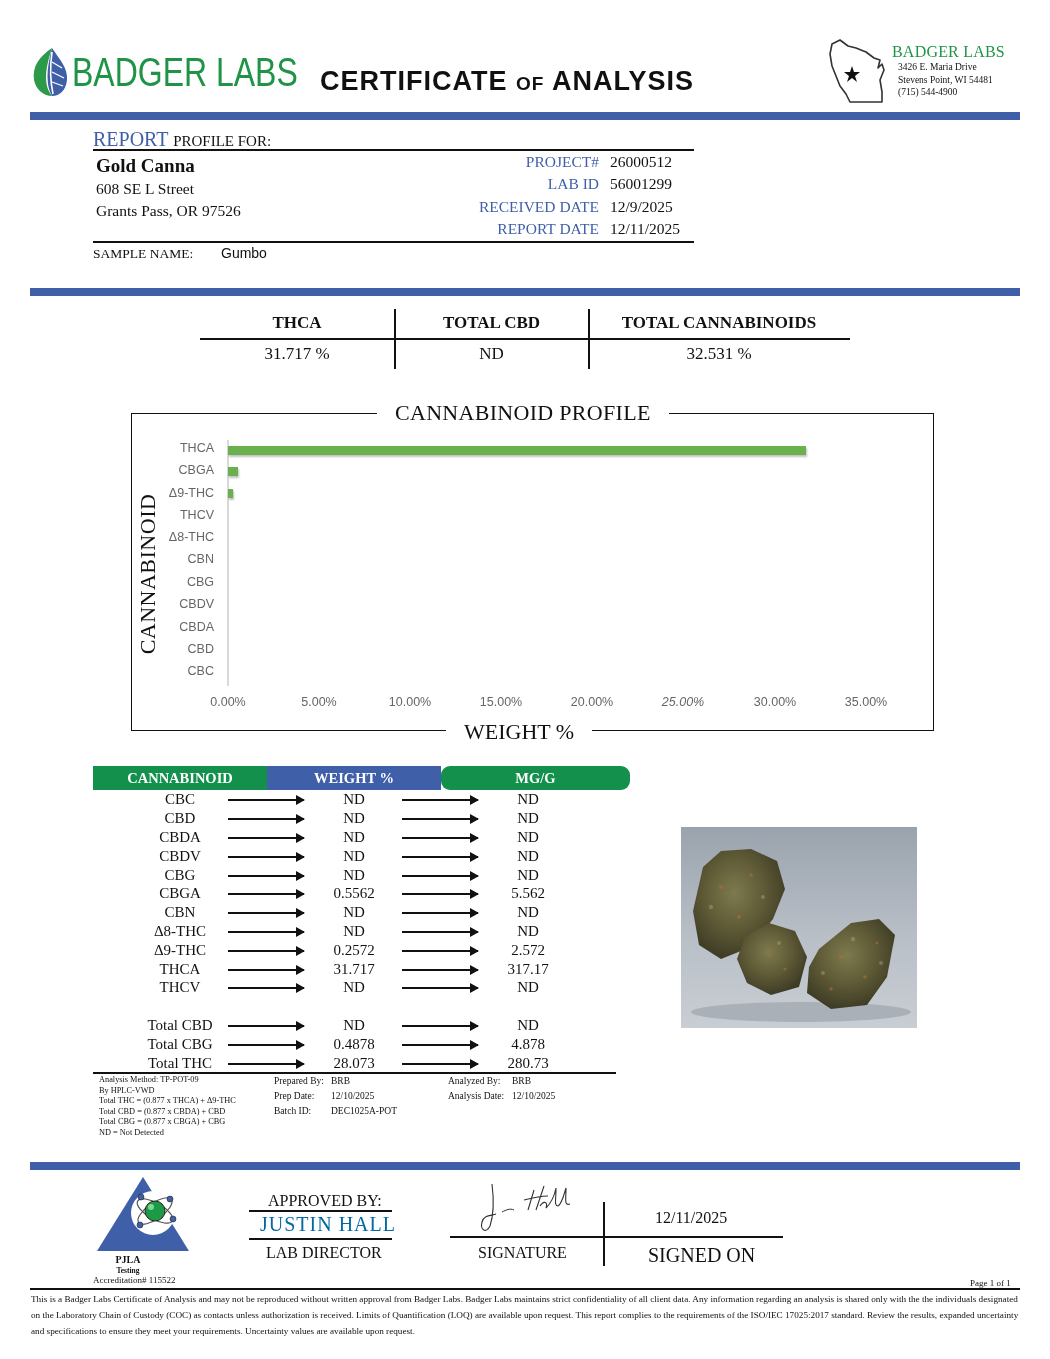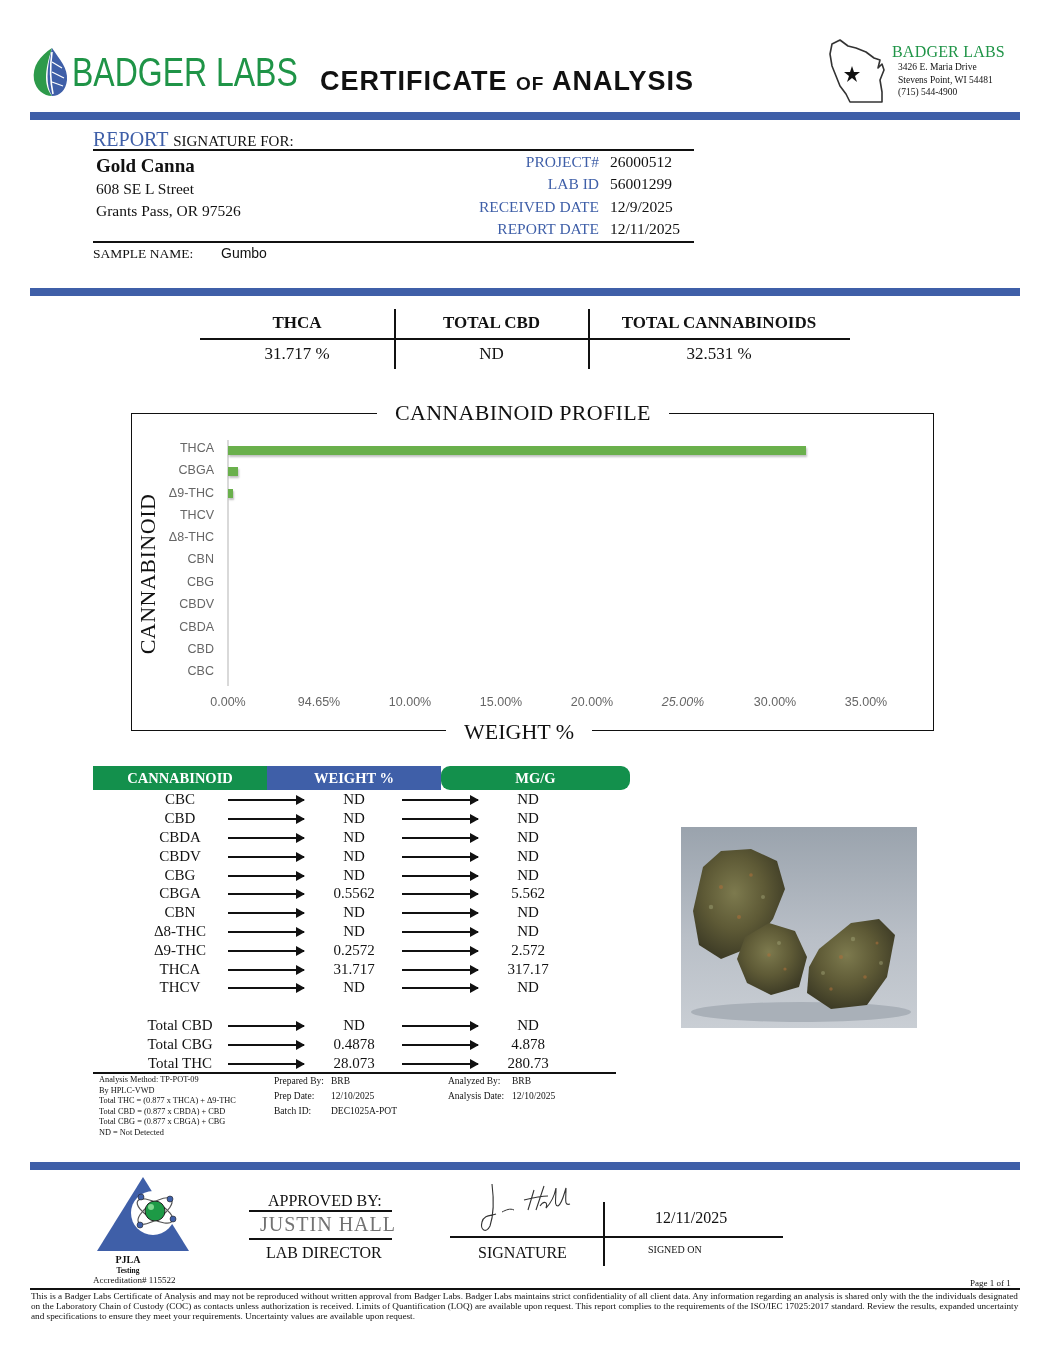--- a/index.html
+++ b/index.html
@@ -60,27 +60,27 @@
   .arrow.a2 { left: 309px; width: 76px; top: 8px; }
 
   .notes { left: 99px; top: 1075px; font-size: 8.3px; line-height: 10.5px; white-space: nowrap; }
   .prep { font-size: 9.5px; line-height: 15px; white-space: nowrap; }
 
   .photo { left: 681px; top: 827px; width: 236px; height: 201px; background: linear-gradient(180deg, #9aa3ad 0%, #b9bfc7 55%, #c9ced4 100%); overflow: hidden; }
 
   
   .pjla { left: 93px; top: 1175px; width: 100px; height: 110px; }
   .approved-label { left: 268px; top: 1192px; font-size: 16px; white-space: nowrap; }
-  .approver-name { left: 260px; top: 1213px; font-size: 20px; color: #737373; letter-spacing: 1px; white-space: nowrap; }
+  .approver-name { left: 260px; top: 1213px; font-size: 20px; color: #0369a1; letter-spacing: 1px; white-space: nowrap; }
   .approver-title { left: 266px; top: 1244px; font-size: 16px; white-space: nowrap; }
   .sig-label { left: 478px; top: 1244px; font-size: 16px; white-space: nowrap; }
   .signed-date { left: 655px; top: 1209px; font-size: 16px; white-space: nowrap; }
-  .signed-label { left: 648px; top: 1244px; font-size: 10px; white-space: nowrap; }
+  .signed-label { left: 648px; top: 1244px; font-size: 20px; white-space: nowrap; }
   .page-num { left: 970px; top: 1278px; font-size: 9px; white-space: nowrap; }
-  .disclaimer { left: 31px; top: 1291px; width: 990px; font-size: 9.2px; line-height: 10px; }
+  .disclaimer { left: 31px; top: 1291px; width: 990px; font-size: 9.2px; line-height: 16px; }
 </style>
 </head>
 <body>
 
 <div class="abs logo">
   <svg viewBox="0 0 40 52">
     <path d="M22 2 C10 10 2 20 4 34 C6 44 14 50 22 50 C14 40 14 26 22 2 Z" fill="#2d9a4a"></path>
     <path d="M22 2 C30 14 38 22 37 34 C36 44 30 50 22 50 C16 40 16 24 22 2 Z" fill="#3f5fa8"></path>
     <path d="M22 6 C20 20 20 34 23 48" stroke="#fff" stroke-width="1.6" fill="none"></path>
     <path d="M22 16 L32 22 M22 26 L34 32 M22 36 L33 40" stroke="#fff" stroke-width="1.3" fill="none"></path>
@@ -104,21 +104,21 @@
     <div>3426 E. Maria Drive</div>
     <div>Stevens Point, WI 54481</div>
     <div>(715) 544-4900</div>
   </div>
 </div>
 
 <div class="abs bar-blue" style="top:112px;"></div>
 
 <div class="abs rp-head">
   <span>REPORT</span>
-  <span class="sub">SIGNATURE FOR:</span>
+  <span class="sub">PROFILE FOR:</span>
 </div>
 <div class="abs rule" style="left:93px; top:149px; width:601px;"></div>
 
 <div class="abs client-name">Gold Canna</div>
 <div class="abs client-line" style="top:180px;">608 SE L Street</div>
 <div class="abs client-line" style="top:202px;">Grants Pass, OR 97526</div>
 
 <div class="abs meta-row" style="top:153px;">PROJECT#</div>
 <div class="abs meta-val" style="top:153px;">26000512</div>
 <div class="abs meta-row" style="top:175px;">LAB ID</div>
@@ -161,21 +161,21 @@
 <div class="abs ycat" style="top:597px;">CBDV</div>
 <div class="abs ycat" style="top:620px;">CBDA</div>
 <div class="abs ycat" style="top:642px;">CBD</div>
 <div class="abs ycat" style="top:664px;">CBC</div>
 
 <div class="abs bar" style="left:228px; top:446px; width:578px;"></div>
 <div class="abs bar" style="left:228px; top:467px; width:10px;"></div>
 <div class="abs bar" style="left:228px; top:489px; width:5px;"></div>
 
 <div class="abs xtick" style="left:228px;">0.00%</div>
-<div class="abs xtick" style="left:319px;">94.65%</div>
+<div class="abs xtick" style="left:319px;">5.00%</div>
 <div class="abs xtick" style="left:410px;">10.00%</div>
 <div class="abs xtick" style="left:501px;">15.00%</div>
 <div class="abs xtick" style="left:592px;">20.00%</div>
 <div class="abs xtick" style="left:683px;font-style:italic;">25.00%</div>
 <div class="abs xtick" style="left:775px;">30.00%</div>
 <div class="abs xtick" style="left:866px;">35.00%</div>
 
 <div class="abs th green" style="left:93px; width:174px;">CANNABINOID</div>
 <div class="abs th blue" style="left:267px; width:174px;">WEIGHT %</div>
 <div class="abs th green" style="left:441px; width:189px;border-radius:9px;">MG/G</div>

